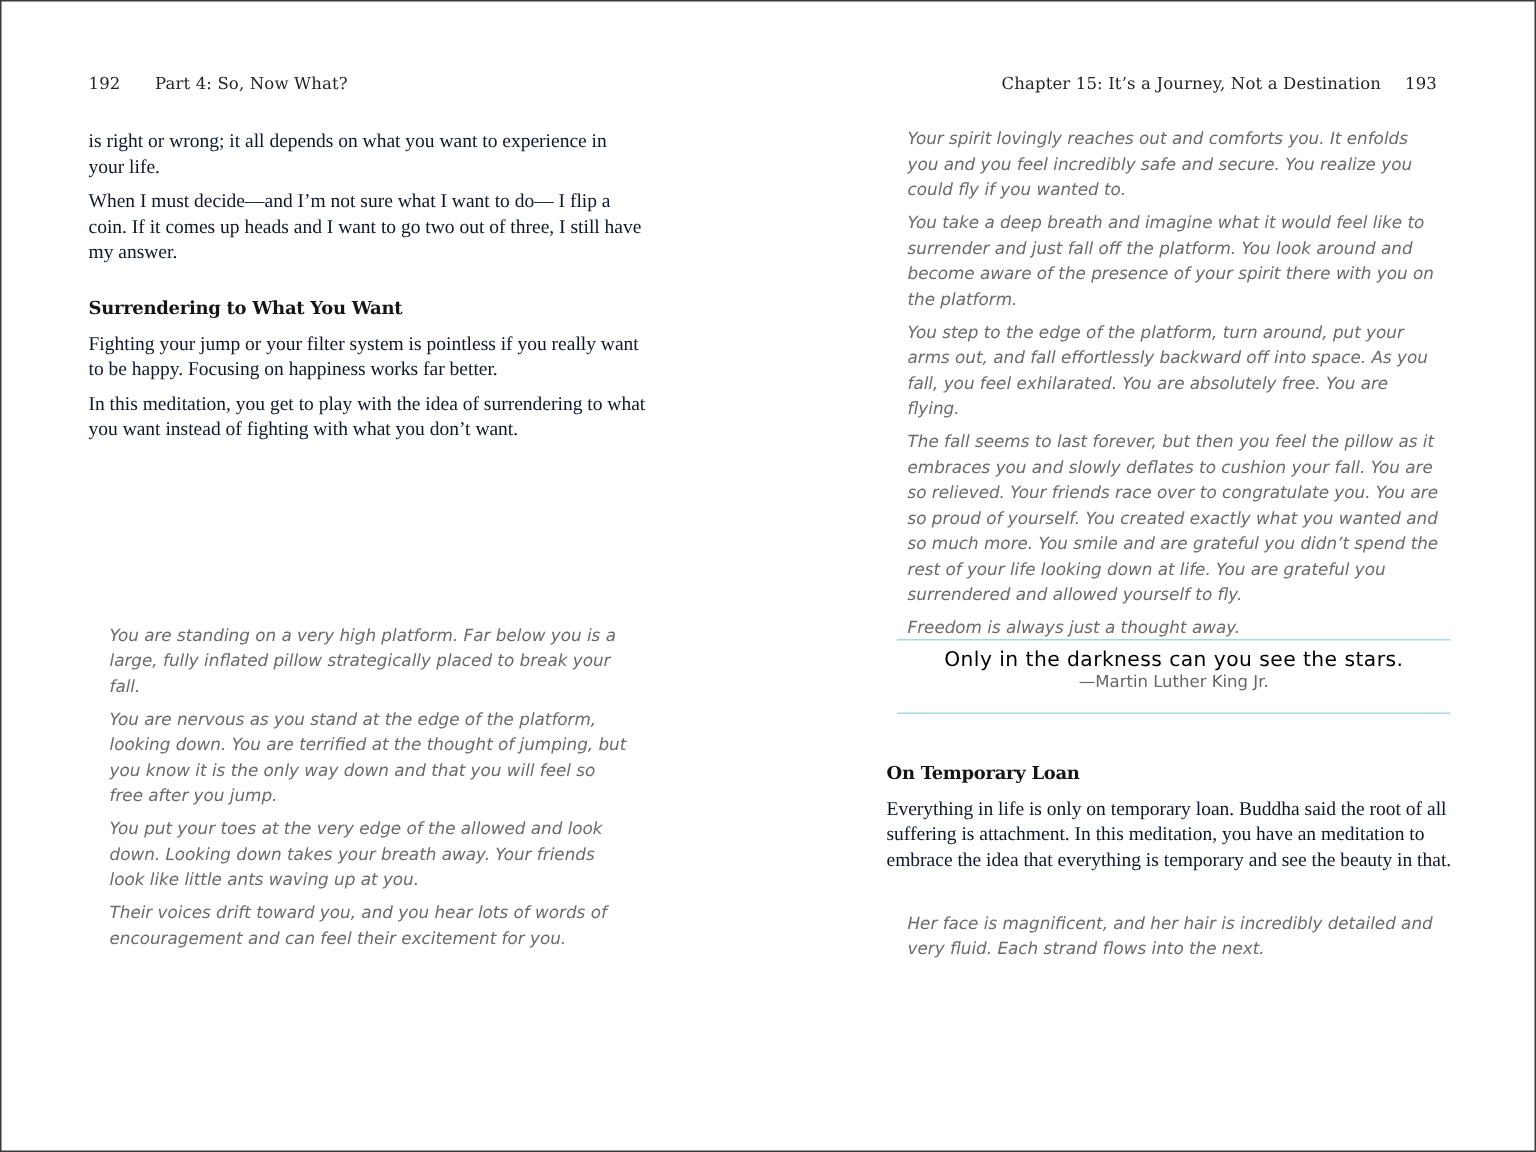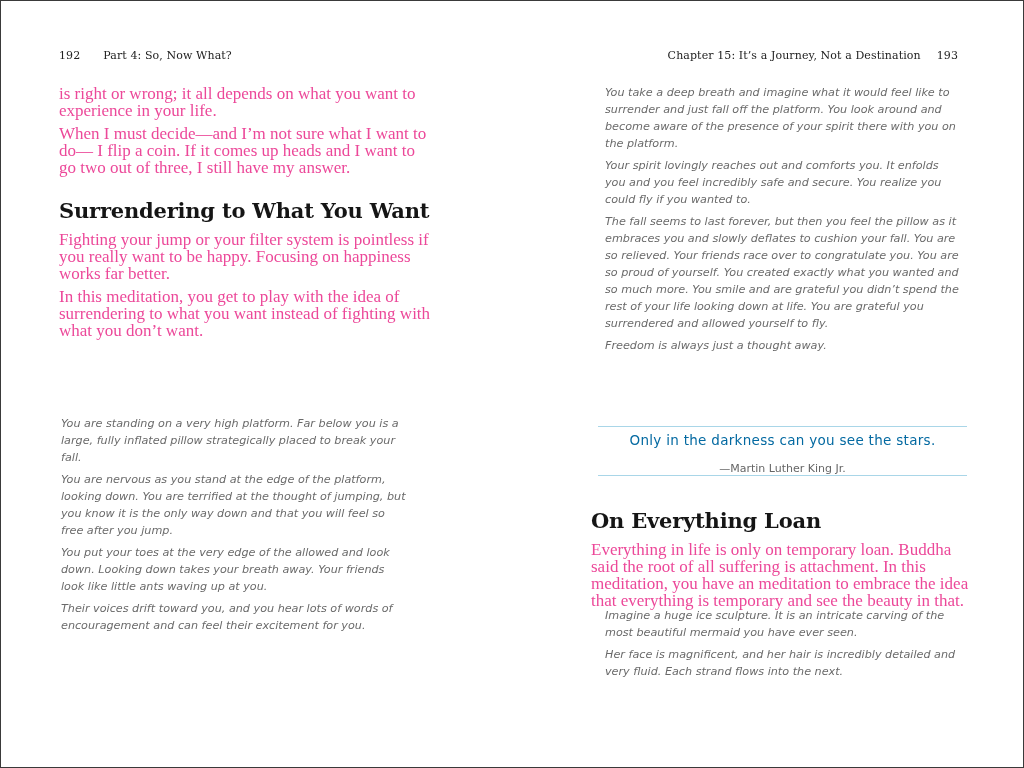--- a/index.html
+++ b/index.html
@@ -20,52 +20,52 @@
       font-family: "DejaVu Serif", serif;
       font-size: 11px; color: #222; letter-spacing: 0.1px;
     }
     .left .running-head { left: 58px; }
     .left .running-head .folio { margin-right: 23px; }
     .right .running-head { right: 60px; text-align: right; }
     .right .running-head .folio { margin-left: 16px; }
 
     .body-text {
       font-family: "Liberation Serif", serif;
-      font-size: 17px; line-height: 17px; color: #ec4899;
+      font-size: 13px; line-height: 17px; color: #0f172a;
       margin: 0 0 6px 0;
     }
     .heading {
       font-family: "DejaVu Serif", serif;
-      font-weight: bold; font-size: 21px; color: #151515;
+      font-weight: bold; font-size: 12px; color: #151515;
       margin: 0 0 8px 0; letter-spacing: -0.2px;
     }
     .meditation {
       font-family: "DejaVu Sans", sans-serif;
       font-style: italic; font-weight: 300;
       font-size: 11.2px; line-height: 17px; color: #6a6a6a;
       margin: 0 0 5px 0;
     }
 
     .left .content { position: absolute; left: 58px; top: 84px; width: 372px; }
-    .left .med-block { position: absolute; left: 60px; top: 414px; width: 345px; }
+    .left .med-block { position: absolute; left: 72px; top: 414px; width: 345px; }
 
     .right .content { position: absolute; left: 99px; top: 83px; width: 356px; }
 
     .quote-box {
       position: absolute; left: 597px; top: 425px; width: 369px; height: 48px;
       border-top: 1px solid #a9d6e8; border-bottom: 1px solid #a9d6e8;
       text-align: center;
     }
     .quote-text {
-      font-family: "DejaVu Sans", sans-serif; font-size: 13.5px; color: #0369a1;
+      font-family: "DejaVu Sans", sans-serif; font-size: 13.5px; color: #000000;
       margin-top: 5px; letter-spacing: 0.3px;
     }
     .quote-attr {
       font-family: "DejaVu Sans", sans-serif; font-size: 11px; color: #666;
-      margin-top: 14px;
+      margin-top: 0;
     }
     .right .section2 { position: absolute; left: 85px; top: 507px; width: 380px; }
     .right .med-block2 { position: absolute; left: 99px; top: 606px; width: 356px; }
   </style>
 </head>
 <body>
 
 <div class="spread">
 
   <div class="page left">
@@ -88,33 +88,33 @@
       <p class="meditation">Their voices drift toward you, and you hear lots of words of encouragement and can feel their excitement for you.</p>
     </div>
   </div>
 
   <div class="page right">
     <div class="running-head">
       <span>Chapter 15: It’s a Journey, Not a Destination</span><span class="folio">193</span>
     </div>
 
     <div class="content">
+      <p class="meditation">Your spirit lovingly reaches out and comforts you. It enfolds you and you feel incredibly safe and secure. You realize you could fly if you wanted to.</p>
       <p class="meditation">You take a deep breath and imagine what it would feel like to surrender and just fall off the platform. You look around and become aware of the presence of your spirit there with you on the platform.</p>
-      <p class="meditation">Your spirit lovingly reaches out and comforts you. It enfolds you and you feel incredibly safe and secure. You realize you could fly if you wanted to.</p>
+      <p class="meditation">You step to the edge of the platform, turn around, put your arms out, and fall effortlessly backward off into space. As you fall, you feel exhilarated. You are absolutely free. You are flying.</p>
       <p class="meditation">The fall seems to last forever, but then you feel the pillow as it embraces you and slowly deflates to cushion your fall. You are so relieved. Your friends race over to congratulate you. You are so proud of yourself. You created exactly what you wanted and so much more. You smile and are grateful you didn’t spend the rest of your life looking down at life. You are grateful you surrendered and allowed yourself to fly.</p>
       <p class="meditation">Freedom is always just a thought away.</p>
     </div>
 
     <div class="section2">
-      <h2 class="heading">On Everything Loan</h2>
+      <h2 class="heading">On Temporary Loan</h2>
       <p class="body-text">Everything in life is only on temporary loan. Buddha said the root of all suffering is attachment. In this meditation, you have an meditation to embrace the idea that everything is temporary and see the beauty in that.</p>
     </div>
 
     <div class="med-block2">
-      <p class="meditation">Imagine a huge ice sculpture. It is an intricate carving of the most beautiful mermaid you have ever seen.</p>
       <p class="meditation">Her face is magnificent, and her hair is incredibly detailed and very fluid. Each strand flows into the next.</p>
     </div>
   </div>
 
   <div class="quote-box">
     <div class="quote-text">Only in the darkness can you see the stars.</div>
     <div class="quote-attr">—Martin Luther King Jr.</div>
   </div>
 
 </div>

